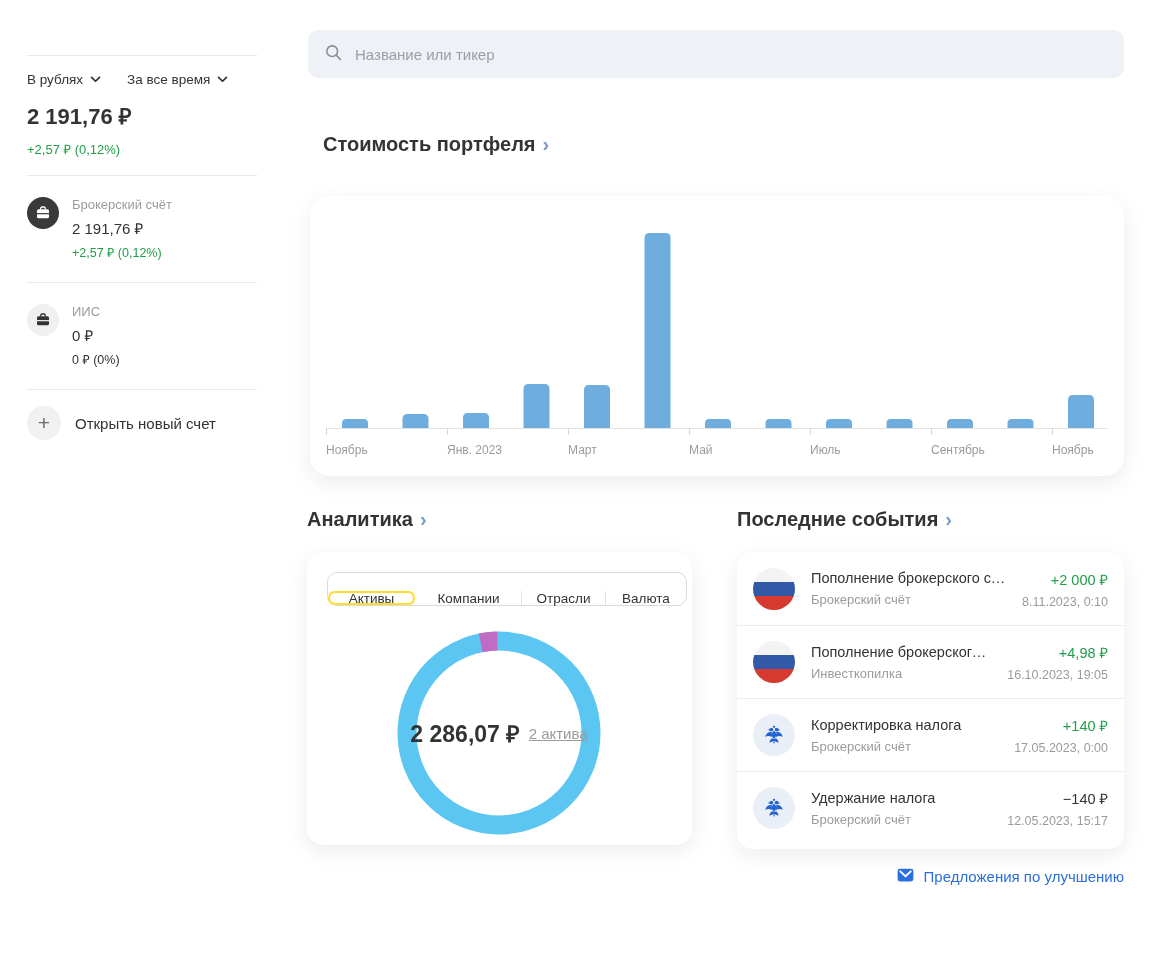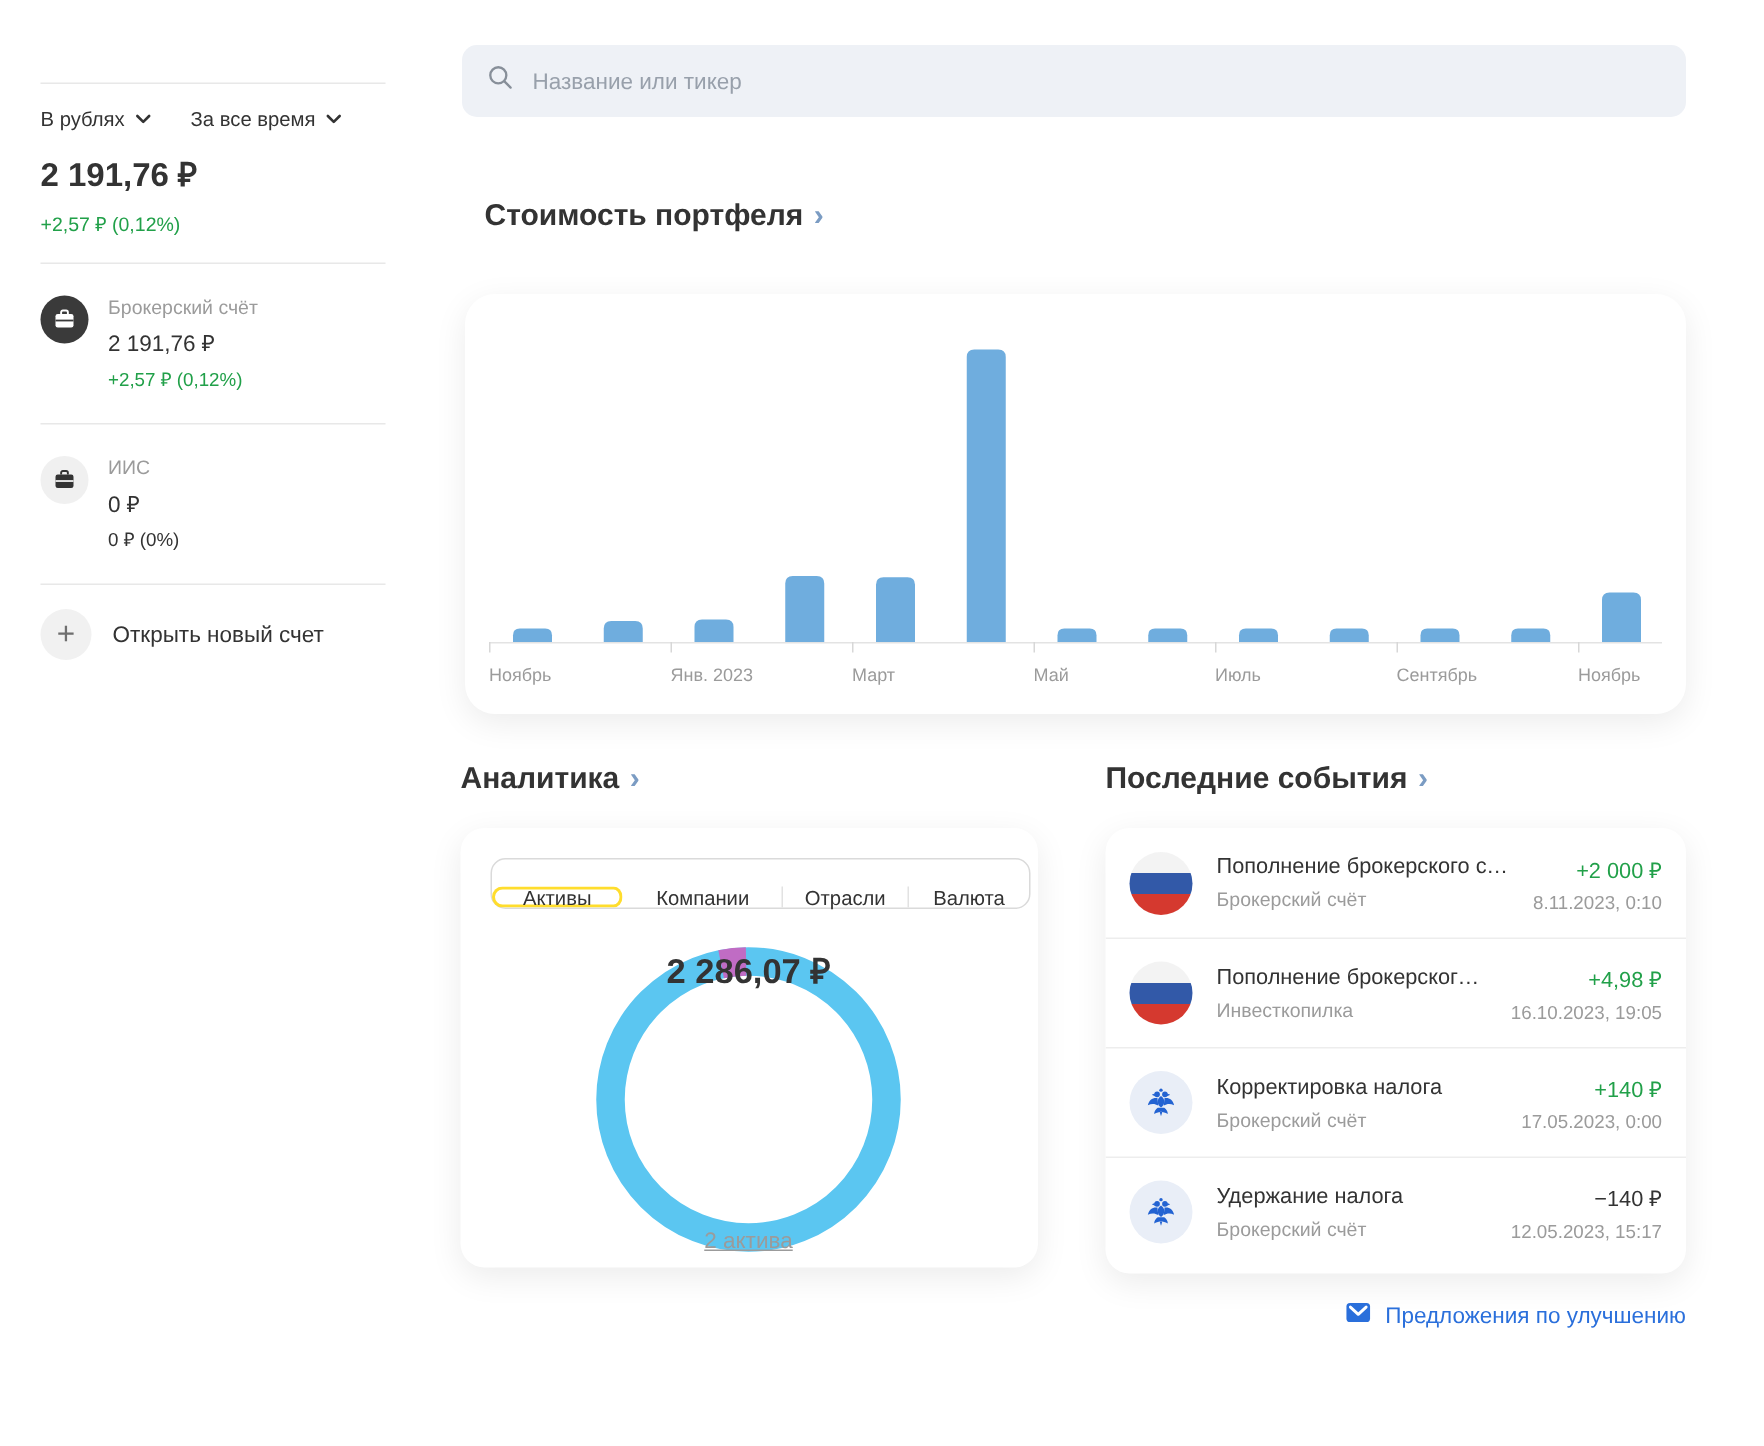--- a/index.html
+++ b/index.html
@@ -49,21 +49,21 @@
   #events-card{left:737px;top:552px;width:387px;height:297px;border-radius:16px;overflow:hidden;}
   
   .tabs{position:absolute;left:20px;top:20px;display:flex;border:1px solid #dadada;border-radius:10px;height:34px;box-sizing:border-box;}
   .tab{display:flex;align-items:center;justify-content:center;font-size:13.5px;color:#333;
     cursor:pointer;border-right:1px solid #e2e2e2;box-sizing:border-box;margin-top:18px;}
   .tab:last-child{border-right:none;}
   .tab.selected{box-shadow:inset 0 0 0 2px #ffdd2d;border-radius:9px;border-right-color:transparent;}
   
   #donut-wrap{position:absolute;left:89px;top:78px;width:206px;height:206px;}
   #donut-center{position:absolute;left:89px;top:78px;width:206px;height:206px;
-    display:flex;flex-direction:column;align-items:center;justify-content:space-between;gap:9px;pointer-events:none;}
+    display:flex;flex-direction:row;align-items:center;justify-content:center;gap:9px;pointer-events:none;}
   #donut-value{font-size:23px;font-weight:bold;color:#333;}
   #donut-label{font-size:15px;color:#9b9b9b;text-decoration:underline;}
   
   .event-row{display:flex;align-items:center;height:73px;padding:0 16px;box-sizing:border-box;gap:16px;cursor:pointer;}
   .event-row + .event-row{border-top:1px solid #ededed;}
   .event-ic{width:42px;height:42px;border-radius:50%;flex:0 0 42px;overflow:hidden;
     display:flex;align-items:center;justify-content:center;}
   .event-ic.flag{background:linear-gradient(to bottom,#f3f3f3 0 33.4%,#3259a8 33.4% 66.7%,#d5392f 66.7% 100%);}
   .event-ic.eagle{background:#e9eef7;}
   .event-ic.eagle svg{width:26px;height:26px;}

